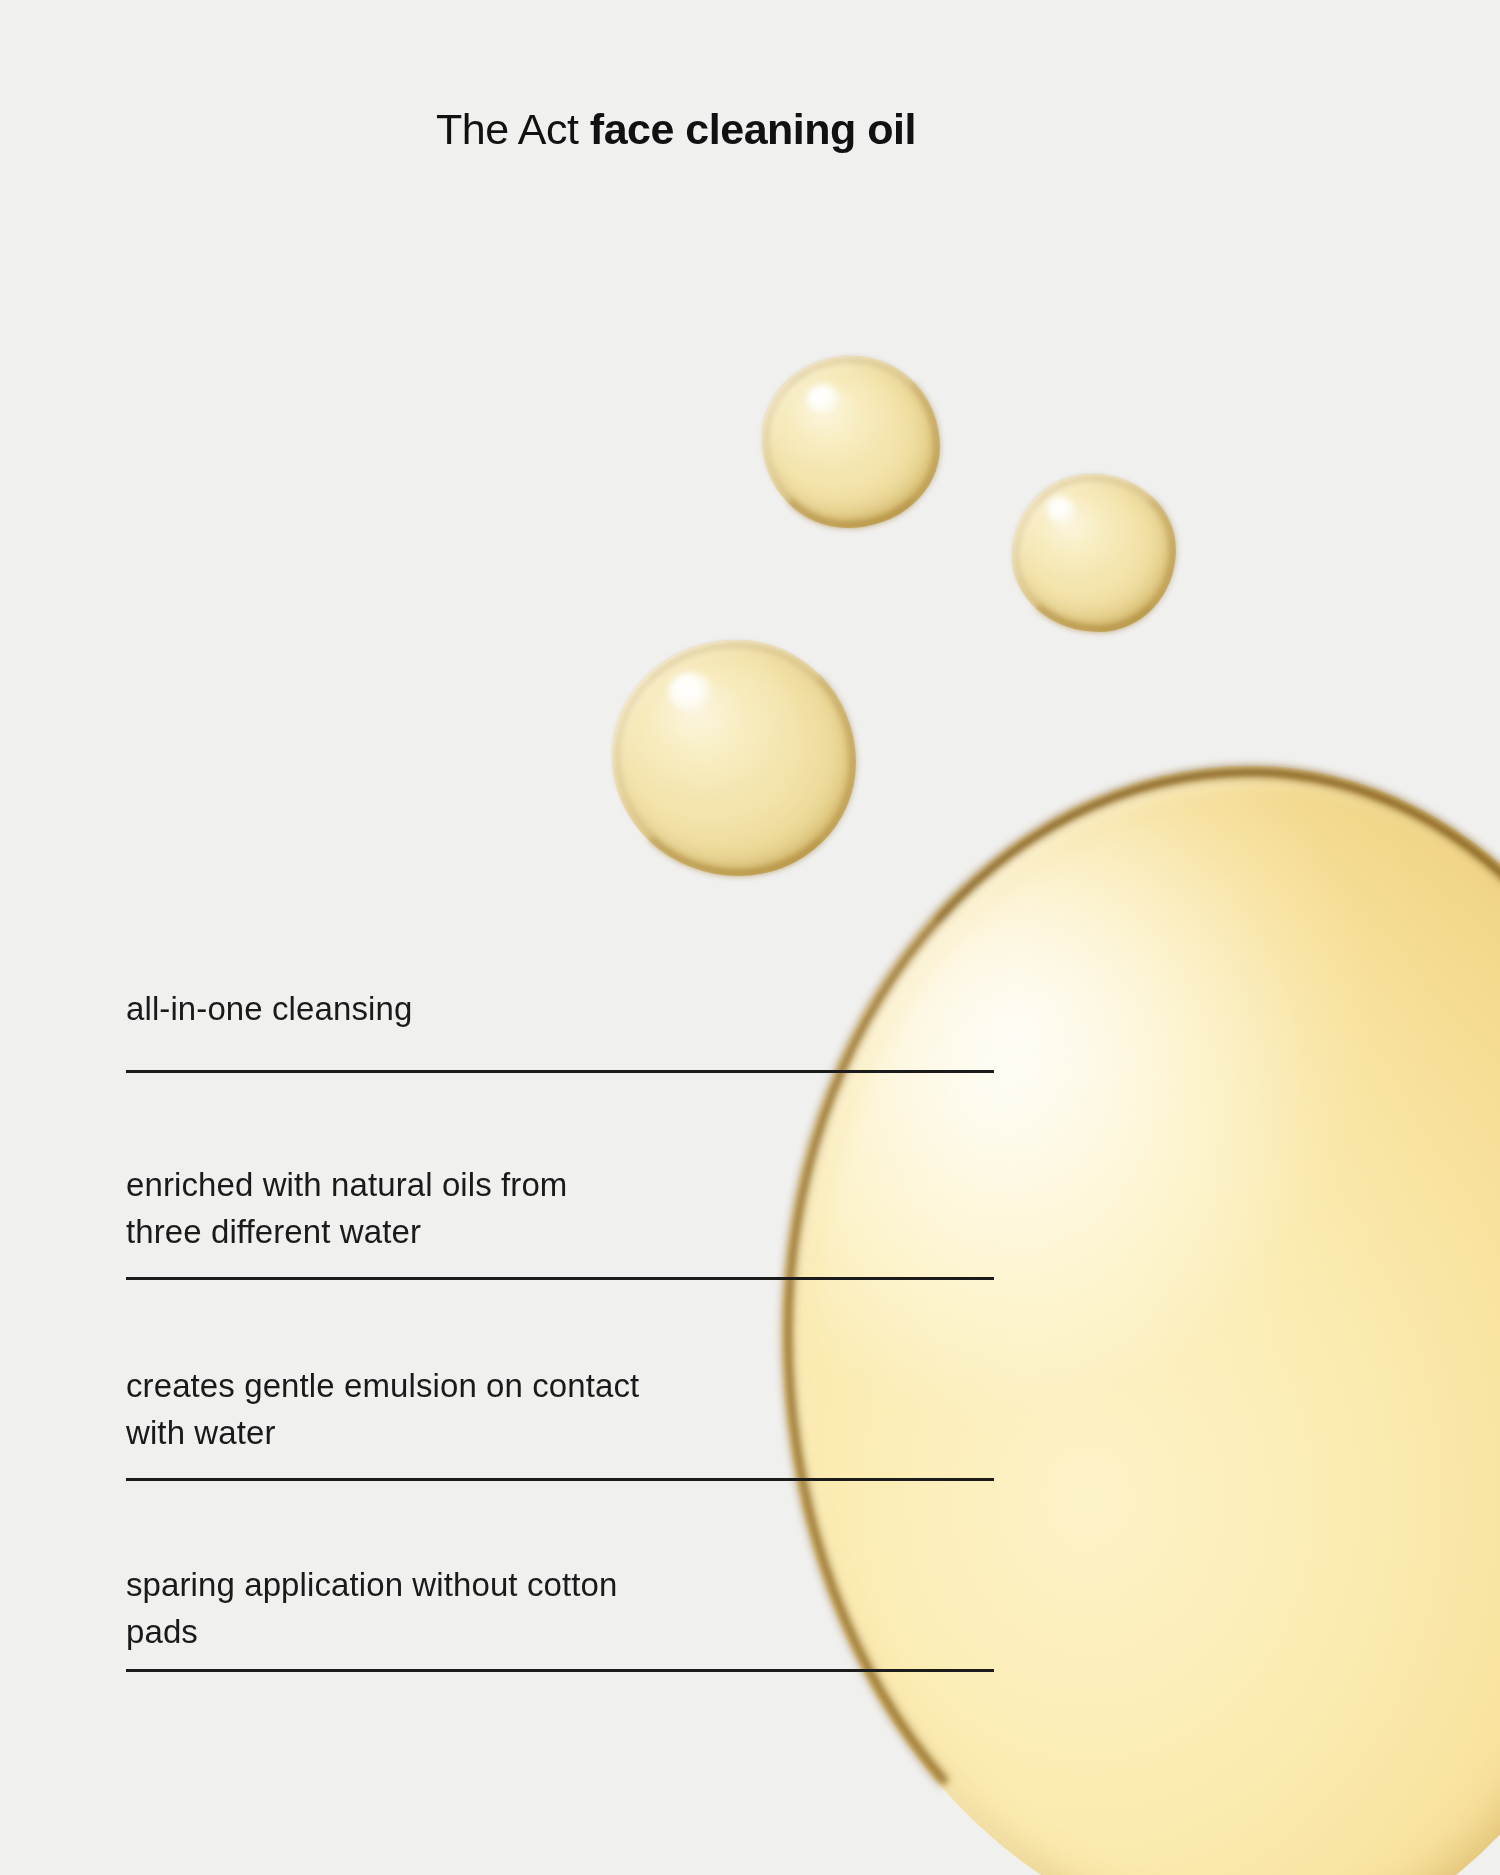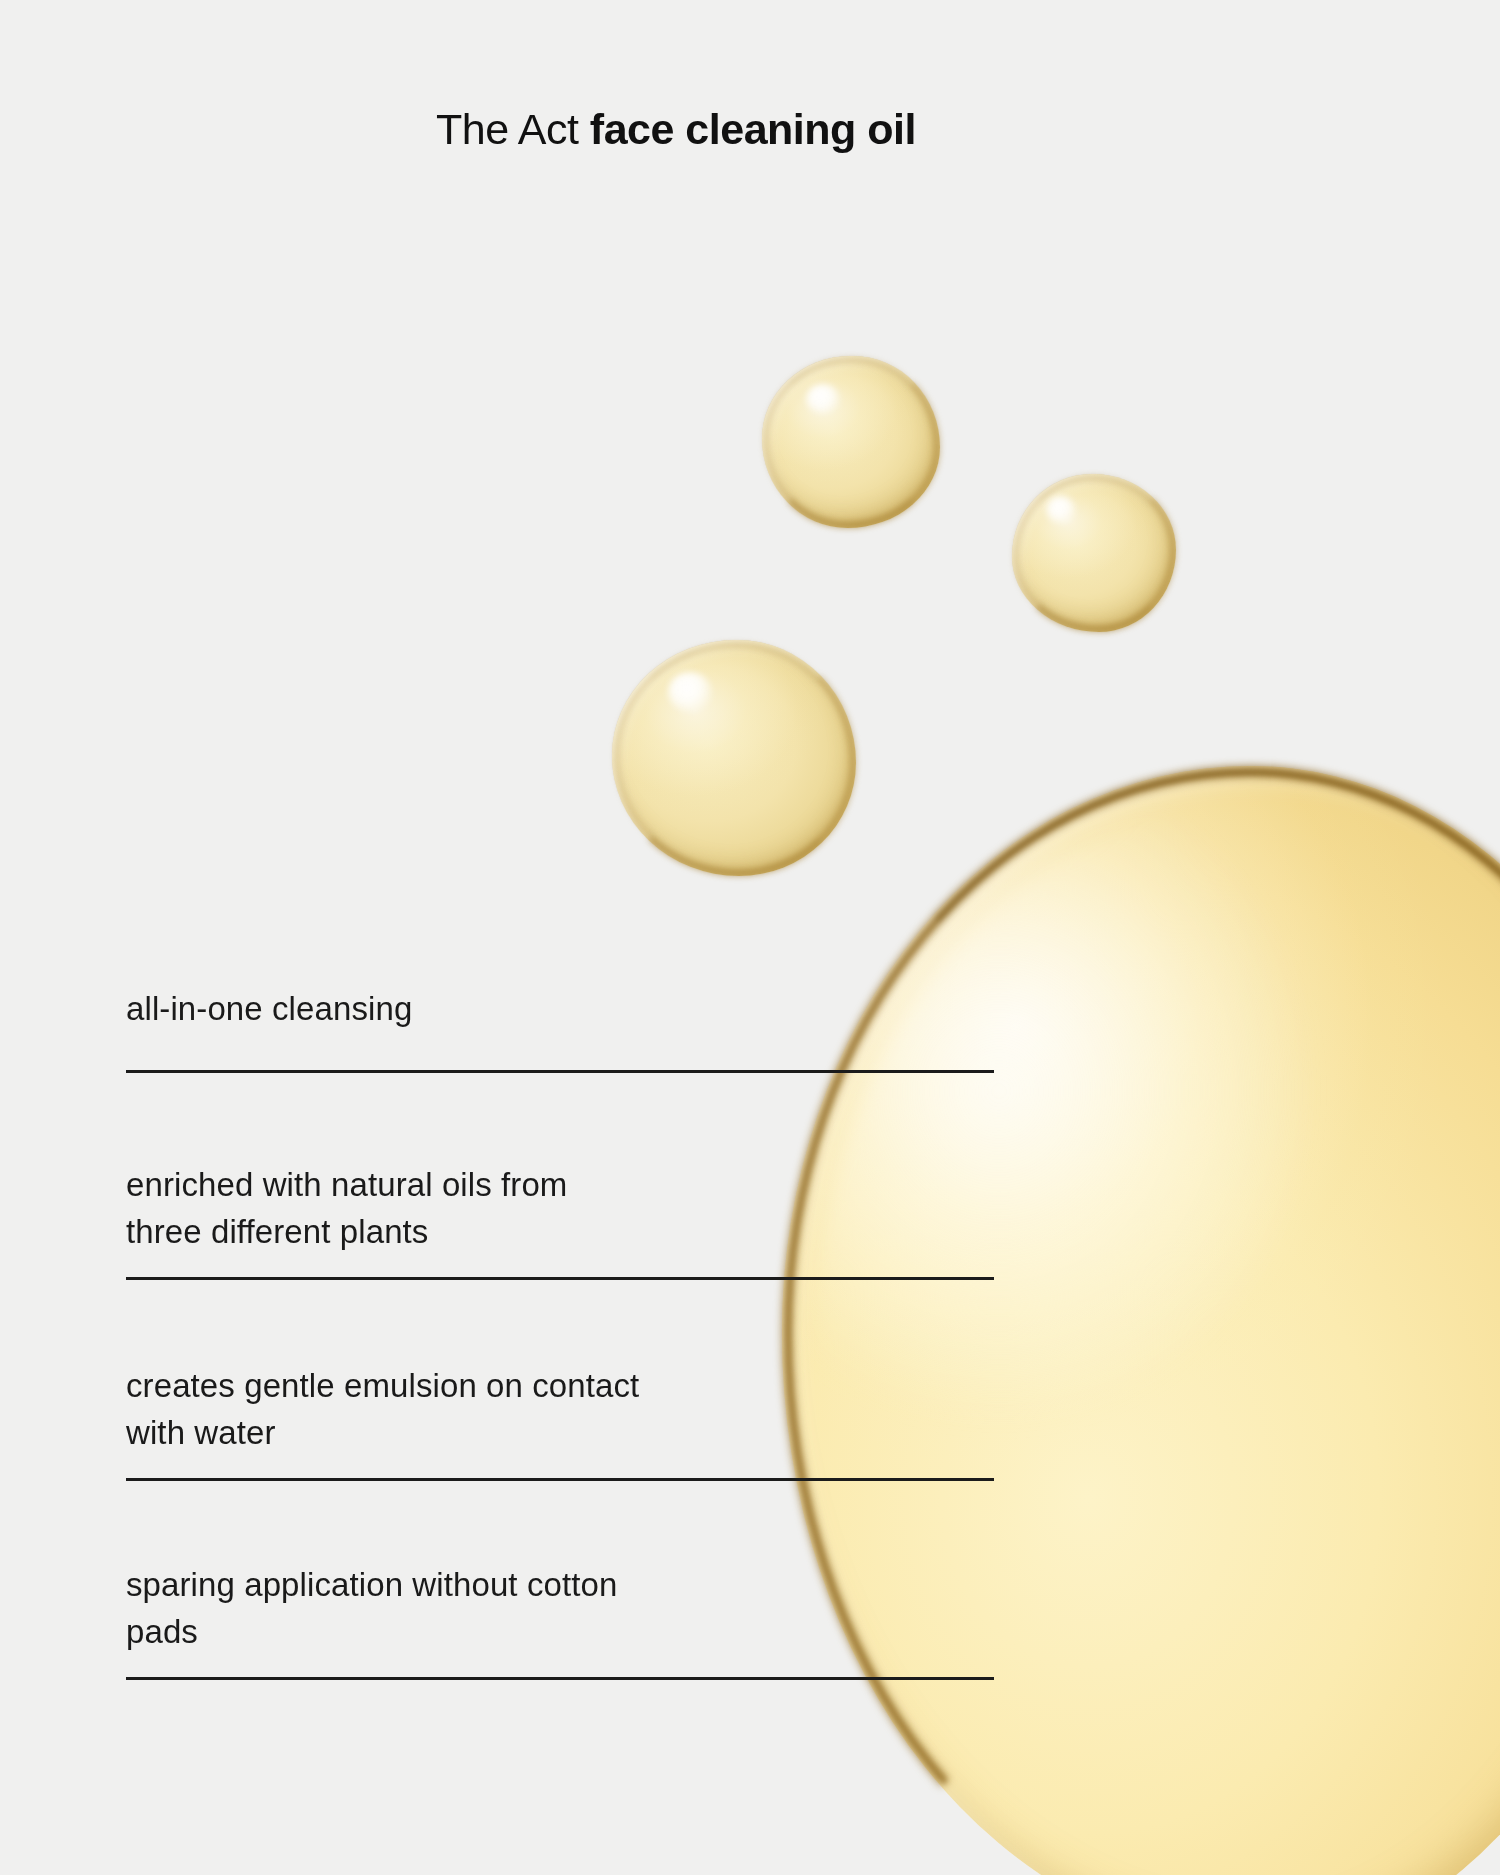--- a/index.html
+++ b/index.html
@@ -200,21 +200,21 @@
     height: 0;
     border-top: 3px solid #1b1b1b;
     width: 868px;
   }
   .f1 .feature-text { padding-bottom: 38px; }
   .f1 .feature-rule { margin-bottom: 88px; }
   .f2 .feature-text { padding-bottom: 22px; }
   .f2 .feature-rule { margin-bottom: 82px; }
   .f3 .feature-text { padding-bottom: 22px; }
   .f3 .feature-rule { margin-bottom: 80px; }
-  .f4 .feature-text { padding-bottom: 22px; }
+  .f4 .feature-text { padding-bottom: 14px; }
 </style>
 </head>
 <body>
 
 <div class="canvas">
 
   <h1 class="title">
     <span class="t-light">The Act </span><span class="t-bold">face cleaning oil</span>
   </h1>
 
@@ -244,21 +244,21 @@
 
   <div class="features">
 
     <div class="feature f1">
       <div class="feature-text">all-in-one cleansing</div>
       <div class="feature-rule"></div>
     </div>
 
     <div class="feature f2">
       <div class="feature-text">enriched with natural oils from
-three different plants</div>
+three different water</div>
       <div class="feature-rule"></div>
     </div>
 
     <div class="feature f3">
       <div class="feature-text">creates gentle emulsion on contact
 with water</div>
       <div class="feature-rule"></div>
     </div>
 
     <div class="feature f4">

